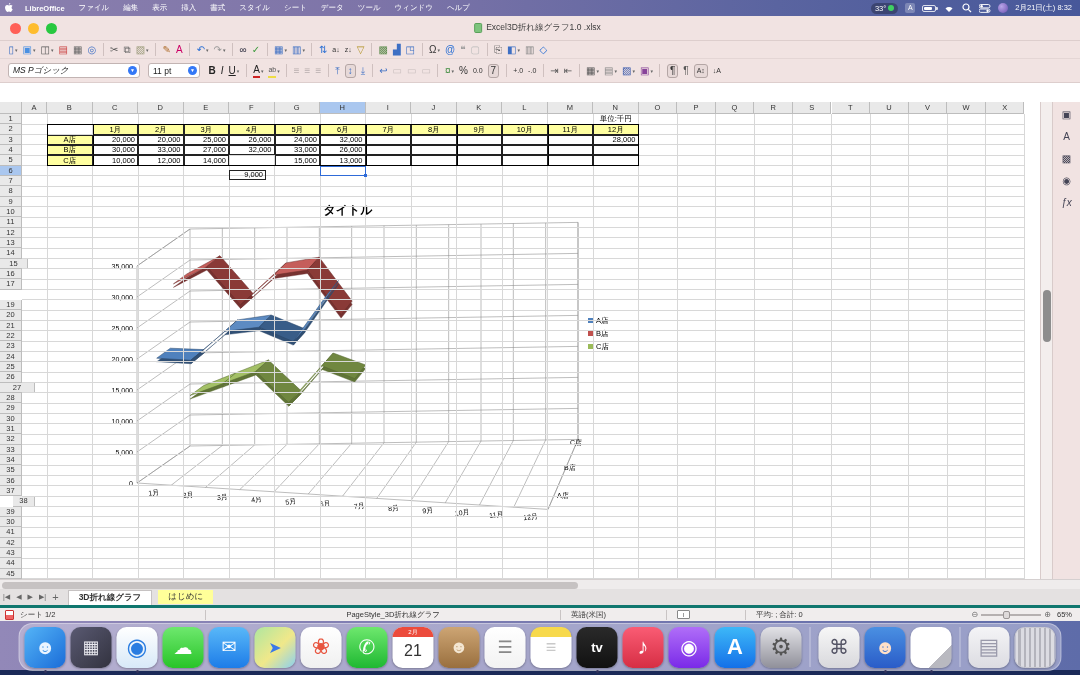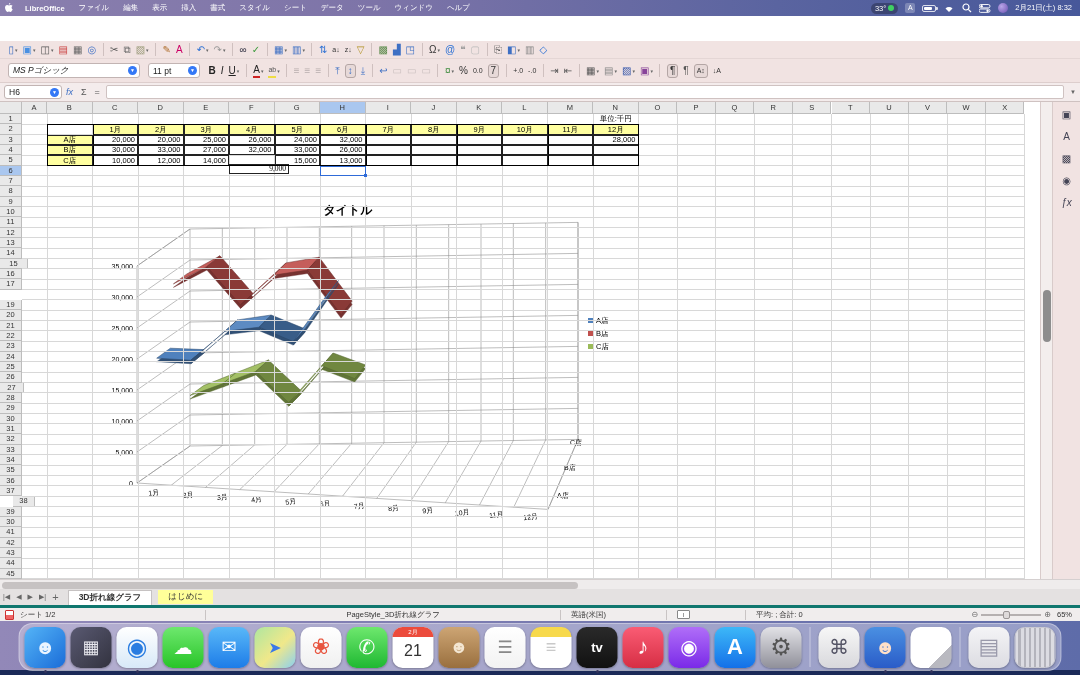--- a/index.html
+++ b/index.html
@@ -146,20 +146,29 @@
           <rect x="0" y="0.5" width="11" height="3.4" rx="1.7" fill="none" stroke="#fff" stroke-width="0.9"></rect>
           <circle cx="2.6" cy="2.2" r="1.2" fill="#fff"></circle>
           <rect x="0" y="5" width="11" height="3.4" rx="1.7" fill="none" stroke="#fff" stroke-width="0.9"></rect>
           <circle cx="8.6" cy="6.8" r="1.2" fill="#fff"></circle>
         </svg>
       <span class="avatar-mb"></span>
       <span>2月21日(土) 8:32</span>
     </div>
   </div>
 
+  <div id="titlebar" class="abs">
+    <span class="tl" style="left:10px;background:#ff5f57"></span>
+    <span class="tl" style="left:28px;background:#febc2e"></span>
+    <span class="tl" style="left:46px;background:#28c840"></span>
+    <div id="title-center">
+      <span class="docicon"></span>
+      <span>Excel3D折れ線グラフ1.0 .xlsx</span>
+    </div>
+  </div>
 
   <div id="toolbar1" class="toolbar abs">
       <span class="tbi">
         <span class="g" style="color: rgb(61, 111, 196);">▯</span>
         <span class="dd">▾</span>
       </span>
       <span class="tbi">
         <span class="g" style="color: rgb(74, 144, 226);">▣</span>
         <span class="dd">▾</span>
       </span>
@@ -387,31 +396,20 @@
         </span>
         <span class="tbi boxed">
           <span class="g" style="color: rgb(51, 51, 51); font-size: 7px;">A↕</span>
         </span>
         <span class="tbi">
           <span class="g" style="color: rgb(51, 51, 51); font-size: 7px;">↓A</span>
         </span>
       </div>
   </div>
 
-  <div id="formulabar" class="abs">
-    <div id="namebox">
-      <span>H6</span>
-        <span class="cdd">▼</span>
-    </div>
-    <span class="fbicon" style="color:#3d6fc4">fx</span>
-    <span class="fbicon" style="font-style:normal">Σ</span>
-    <span class="fbicon" style="font-style:normal">=</span>
-    <div id="formula-input"></div>
-    <span style="font-size:6px;color:#666;margin-right:4px">▼</span>
-  </div>
 
   <div id="sheet" class="abs">
     <div id="chartbox"><svg viewBox="0 0 594 339" width="594" height="339">
           <line x1="92" y1="295" x2="145" y2="258" stroke="#909090" stroke-width="0.6"></line>
           <line x1="145" y1="258" x2="533" y2="251.39999999999998" stroke="#909090" stroke-width="0.6"></line>
           <line x1="92" y1="264" x2="145" y2="227" stroke="#909090" stroke-width="0.6"></line>
           <line x1="145" y1="227" x2="533" y2="220.39999999999998" stroke="#909090" stroke-width="0.6"></line>
           <line x1="92" y1="233" x2="145" y2="196" stroke="#909090" stroke-width="0.6"></line>
           <line x1="145" y1="196" x2="533" y2="189.39999999999998" stroke="#909090" stroke-width="0.6"></line>
           <line x1="92" y1="202" x2="145" y2="165" stroke="#909090" stroke-width="0.6"></line>
@@ -560,21 +558,21 @@
       <div class="rowhdr" style="left: 0px; top: 177.328px; width: 22px; height: 10.333px; line-height: 10.333px;">17</div>
       <div class="rowhdr" style="left: 0px; top: 187.661px; width: 22px; height: 10.333px; line-height: 10.333px; margin-top: 32px;">18</div>
       <div class="rowhdr" style="left: 0px; top: 197.994px; width: 22px; height: 10.333px; line-height: 10.333px;">19</div>
       <div class="rowhdr" style="left: 0px; top: 208.327px; width: 22px; height: 10.333px; line-height: 10.333px;">20</div>
       <div class="rowhdr" style="left: 0px; top: 218.66px; width: 22px; height: 10.333px; line-height: 10.333px;">21</div>
       <div class="rowhdr" style="left: 0px; top: 228.993px; width: 22px; height: 10.333px; line-height: 10.333px;">22</div>
       <div class="rowhdr" style="left: 0px; top: 239.326px; width: 22px; height: 10.333px; line-height: 10.333px;">23</div>
       <div class="rowhdr" style="left: 0px; top: 249.659px; width: 22px; height: 10.333px; line-height: 10.333px;">24</div>
       <div class="rowhdr" style="left: 0px; top: 259.992px; width: 22px; height: 10.333px; line-height: 10.333px;">25</div>
       <div class="rowhdr" style="left: 0px; top: 270.325px; width: 22px; height: 10.333px; line-height: 10.333px;">26</div>
-      <div class="rowhdr" style="left: 0px; top: 280.658px; width: 24px; height: 10.333px; line-height: 10.333px;">27</div>
+      <div class="rowhdr" style="left: 0px; top: 280.658px; width: 35px; height: 10.333px; line-height: 10.333px;">27</div>
       <div class="rowhdr" style="left: 0px; top: 290.991px; width: 22px; height: 10.333px; line-height: 10.333px;">28</div>
       <div class="rowhdr" style="left: 0px; top: 301.324px; width: 22px; height: 10.333px; line-height: 10.333px;">29</div>
       <div class="rowhdr" style="left: 0px; top: 311.657px; width: 22px; height: 10.333px; line-height: 10.333px;">30</div>
       <div class="rowhdr" style="left: 0px; top: 321.99px; width: 22px; height: 10.333px; line-height: 10.333px;">31</div>
       <div class="rowhdr" style="left: 0px; top: 332.323px; width: 22px; height: 10.333px; line-height: 10.333px;">32</div>
       <div class="rowhdr" style="left: 0px; top: 342.656px; width: 22px; height: 10.333px; line-height: 10.333px;">33</div>
       <div class="rowhdr" style="left: 0px; top: 352.989px; width: 22px; height: 10.333px; line-height: 10.333px;">34</div>
       <div class="rowhdr" style="left: 0px; top: 363.322px; width: 22px; height: 10.333px; line-height: 10.333px;">35</div>
       <div class="rowhdr" style="left: 0px; top: 373.655px; width: 22px; height: 10.333px; line-height: 10.333px;">36</div>
       <div class="rowhdr" style="left: 0px; top: 383.988px; width: 22px; height: 10.333px; line-height: 10.333px;">37</div>
@@ -691,21 +689,21 @@
       <div class="cell num bordered thickL" style="left: 365.5px; top: 42.999px; width: 45.5px; height: 10.333px;"></div>
       <div class="cell num bordered" style="left: 411px; top: 42.999px; width: 45.5px; height: 10.333px;"></div>
       <div class="cell num bordered thickL" style="left: 456.5px; top: 42.999px; width: 45.5px; height: 10.333px;"></div>
       <div class="cell num bordered" style="left: 502px; top: 42.999px; width: 45.5px; height: 10.333px;"></div>
       <div class="cell num bordered thickL" style="left: 547.5px; top: 42.999px; width: 45.5px; height: 10.333px;"></div>
       <div class="cell num bordered" style="left: 593px; top: 42.999px; width: 45.5px; height: 10.333px;"></div>
       <div class="cell ctr yellow bordered" style="left: 47px; top: 53.332px; width: 45.5px; height: 10.333px;">C店</div>
       <div class="cell num bordered thickL" style="left: 92.5px; top: 53.332px; width: 45.5px; height: 10.333px;">10,000</div>
       <div class="cell num bordered" style="left: 138px; top: 53.332px; width: 45.5px; height: 10.333px;">12,000</div>
       <div class="cell num bordered" style="left: 183.5px; top: 53.332px; width: 45.5px; height: 10.333px;">14,000</div>
-      <div class="cell num bordered" style="left: 229px; top: 62px; width: 60px; height: 10.333px; font-family: Liberation Serif, serif;">9,000</div>
+      <div class="cell num bordered" style="left: 229px; top: 68px; width: 37px; height: 10.333px;">9,000</div>
       <div class="cell num bordered" style="left: 274.5px; top: 53.332px; width: 45.5px; height: 10.333px;">15,000</div>
       <div class="cell num bordered" style="left: 320px; top: 53.332px; width: 45.5px; height: 10.333px;">13,000</div>
       <div class="cell num bordered thickL" style="left: 365.5px; top: 53.332px; width: 45.5px; height: 10.333px;"></div>
       <div class="cell num bordered" style="left: 411px; top: 53.332px; width: 45.5px; height: 10.333px;"></div>
       <div class="cell num bordered thickL" style="left: 456.5px; top: 53.332px; width: 45.5px; height: 10.333px;"></div>
       <div class="cell num bordered" style="left: 502px; top: 53.332px; width: 45.5px; height: 10.333px;"></div>
       <div class="cell num bordered thickL" style="left: 547.5px; top: 53.332px; width: 45.5px; height: 10.333px;"></div>
       <div class="cell num bordered" style="left: 593px; top: 53.332px; width: 45.5px; height: 10.333px;"></div>
       <div class="" id="tableframe" style="position: absolute; border: 1.5px solid rgb(0, 0, 0); left: 47px; top: 22.333px; width: 591.5px; height: 41.332px; pointer-events: none;"></div>
       <div class="" id="selcell" style="position: absolute; left: 320px; top: 63.665px; width: 45.5px; height: 10.333px;"></div>

